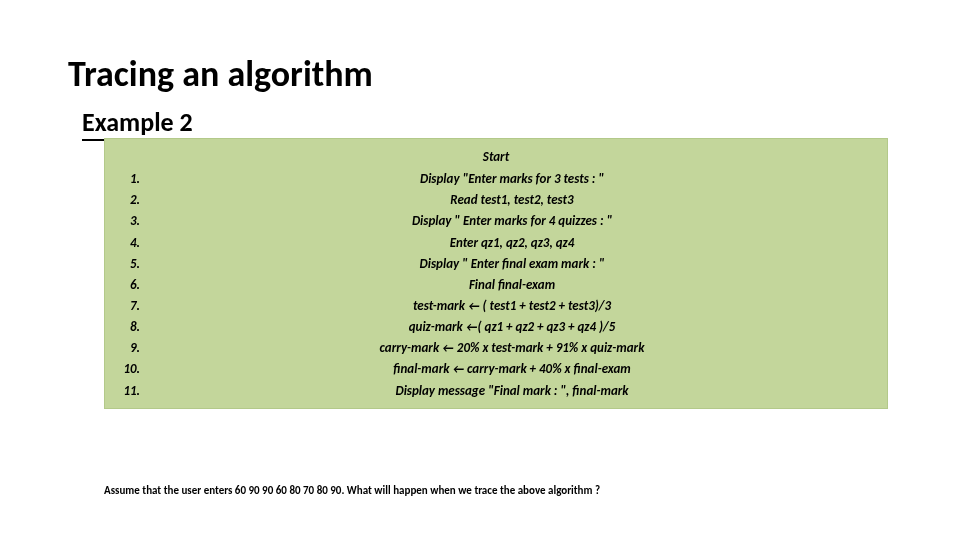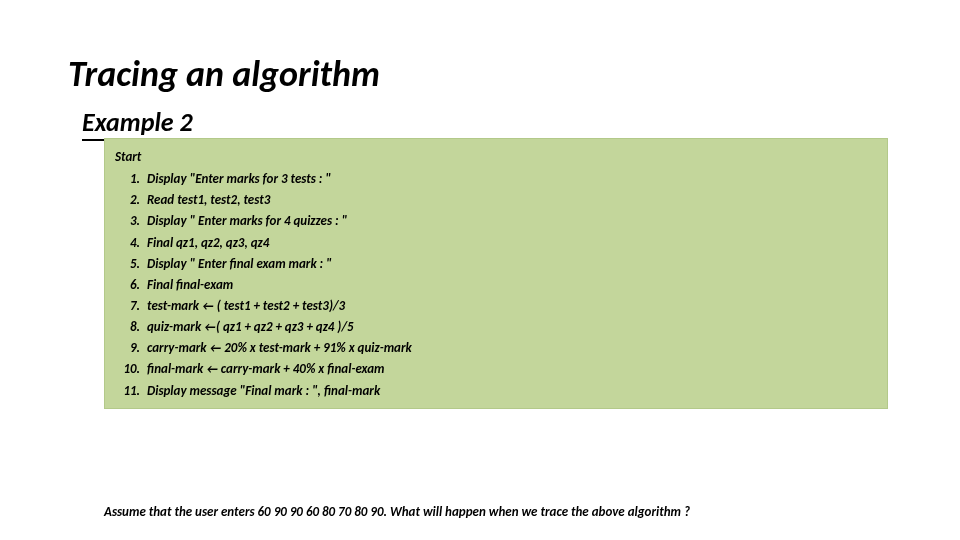--- a/index.html
+++ b/index.html
@@ -1,15 +1,15 @@
 <!DOCTYPE html>
 <html><head>
 <meta charset="utf-8">
 <style>
-  * { margin: 0; padding: 0; box-sizing: border-box; font-style: italic; }
+  * { margin: 0; padding: 0; box-sizing: border-box; }
   body {
     width: 960px;
     height: 540px;
     background: #fff;
     font-family: Calibri, Arial, sans-serif;
     color: #000;
     position: relative;
     overflow: hidden;
   }
   .title {
@@ -33,54 +33,55 @@
     top: 138px;
     left: 104px;
     width: 784px;
     background: #c3d69b;
     border: 1px solid #b3c98a;
     padding: 6px 10px 6px 10px;
     font-style: italic;
     font-weight: 700;
     font-size: 13px;
     line-height: 1.55;
+    text-align: center;
   }
   .algo-start, .algo-end {
     margin: 2px 0;
   }
   .algo-list {
     list-style: decimal;
     margin: 0 0 0 28px;
   }
   .algo-list li {
     padding-left: 4px;
     margin: 1px 0;
   }
   .question {
     position: absolute;
-    top: 504px;
+    top: 484px;
     left: 104px;
     width: 784px;
-    font-size: 13px;
+    font-size: 11px;
     font-weight: 700;
   }
 </style>
 </head>
 <body>
 
 <div class="title">Tracing an algorithm</div>
 <div class="subtitle">Example 2</div>
 
 <div class="algo-box">
   <div class="algo-start">Start</div>
   <ol class="algo-list">
     <li>Display "Enter marks for  3 tests : "</li>
     <li>Read test1, test2, test3</li>
     <li>Display " Enter marks for 4 quizzes : "</li>
-    <li>Final qz1, qz2, qz3, qz4</li>
+    <li>Enter qz1, qz2, qz3, qz4</li>
     <li>Display " Enter final exam mark : "</li>
     <li>Final final-exam</li>
     <li>test-mark ← ( test1 + test2 + test3)/3</li>
     <li>quiz-mark ←( qz1 + qz2 + qz3 + qz4 )/5</li>
     <li>carry-mark ← 20% x test-mark + 91% x quiz-mark</li>
     <li>final-mark ← carry-mark + 40% x final-exam</li>
     <li>Display message "Final  mark : ",  final-mark</li>
   </ol>
 </div>
 

